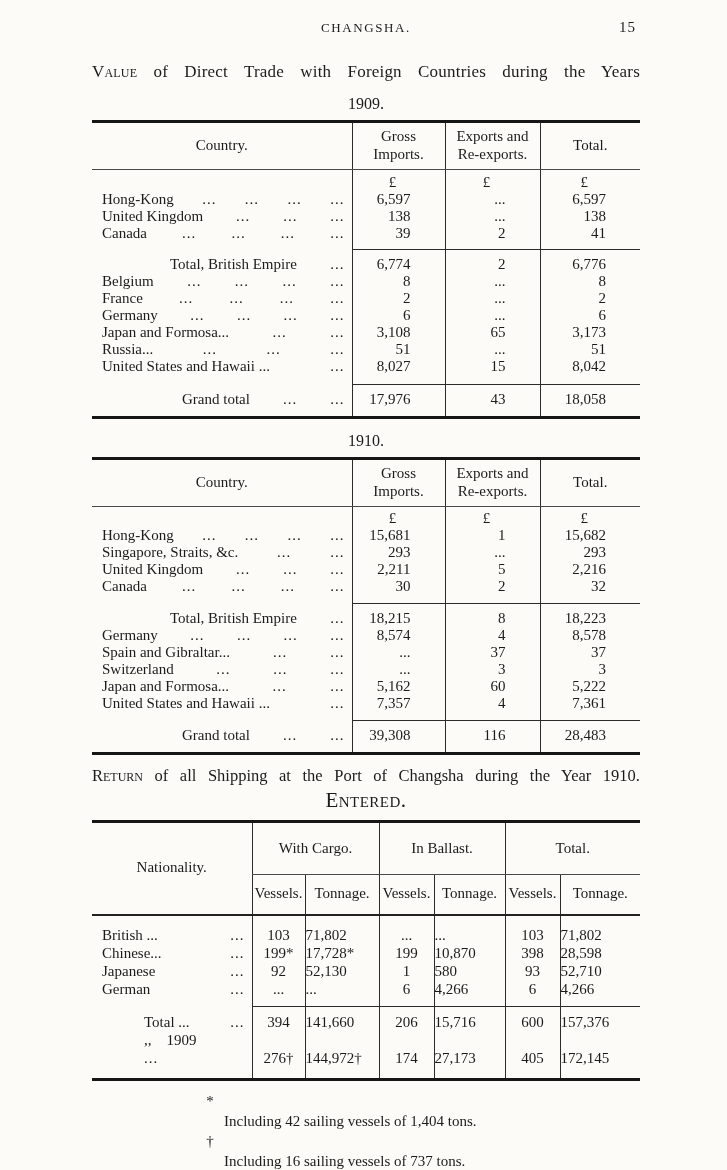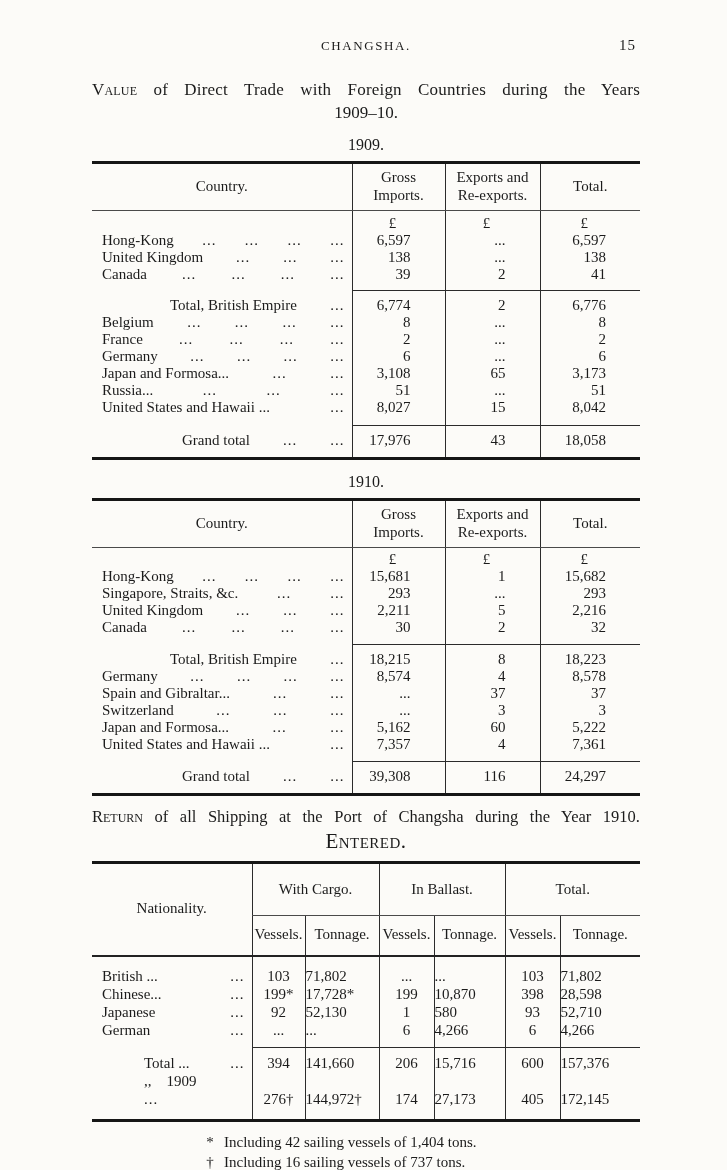--- a/index.html
+++ b/index.html
@@ -3,21 +3,21 @@
 <meta charset="utf-8">
 <style>
   * { margin:0; padding:0; box-sizing:border-box; }
   html,body { width:727px; height:1170px; }
   body {
     background:#fcfbf8;
     color:#1b1b1b;
     font-family:"Liberation Serif","DejaVu Serif",serif;
     -webkit-font-smoothing:antialiased;
   }
-  .page { position:relative; width:666px; height:1170px; padding-top:38px; overflow:hidden; }
+  .page { position:relative; width:666px; height:1170px; padding-top:20px; overflow:hidden; }
   .content { width:548px; margin-left:92px; }
 
   
   .page-header { position:relative; height:18px; margin-bottom:24px; }
   .running-head { position:absolute; left:0; right:0; text-align:center; font-size:13px; letter-spacing:1.6px; }
   .page-number { position:absolute; right:4px; top:-1px; font-size:15px; letter-spacing:1px; }
 
   
   .sc { font-variant:small-caps; font-variant-caps:small-caps; }
   .title-l1 { font-size:17px; text-align:justify; text-align-last:justify; letter-spacing:.2px; }
@@ -56,36 +56,35 @@
   .ship td.ves { text-align:center; }
   .ship td.ton { text-align:left; padding-right:12px; }
   .ship tr.first td { padding-top:10px; }
   .ship .ind1 .nameflex { margin-left:42px; }
   .ship tr.last td { padding-bottom:11px; }
 
   
   .footnotes { margin-top:10px; margin-left:112px; font-size:15px; line-height:20px; }
   .fn { display:flex; }
   .fn-marker { width:12px; text-align:center; flex:0 0 12px; }
-  .fn-text { margin-left:8px; }
+  .fn-text { margin-left:8px;margin-top:20px; }
 </style>
 </head>
 <body>
 
 <div class="page">
 
   <div class="content">
 
     <div class="page-header">
       <span class="running-head">CHANGSHA.</span>
       <span class="page-number">15</span>
     </div>
 
     <div class="title-l1"><span class="sc">Value</span><span> of Direct Trade with Foreign Countries during the Years</span></div>
-    <div class="title-l2">1909–10.</div>
 
     <div class="year-label">1909.</div>
 
     <table class="trade">
       <colgroup>
           <col style="width:260px">
           <col style="width:93px">
           <col style="width:95px">
           <col style="width:100px">
         </colgroup>
@@ -438,21 +437,21 @@
           <tr class="toprule last">
             <td class="c-name ind2">
               <span class="nameflex" style="display: flex;">
                 <span class="lbl">Grand total</span>
                 <span class="dg">...</span>
                 <span class="dg">...</span>
               </span>
             </td>
             <td class="num vline">39,308</td>
             <td class="num vline">116</td>
-            <td class="num vline">24,297</td>
+            <td class="num vline">28,483</td>
           </tr>
         </tbody>
     </table>
 
     <div class="return-l1"><span class="sc">Return</span><span> of all Shipping at the Port of Changsha during the Year 1910.</span></div>
     <div class="return-l2 sc">Entered.</div>
 
     <table class="ship">
       <colgroup>
           <col style="width:160px">

